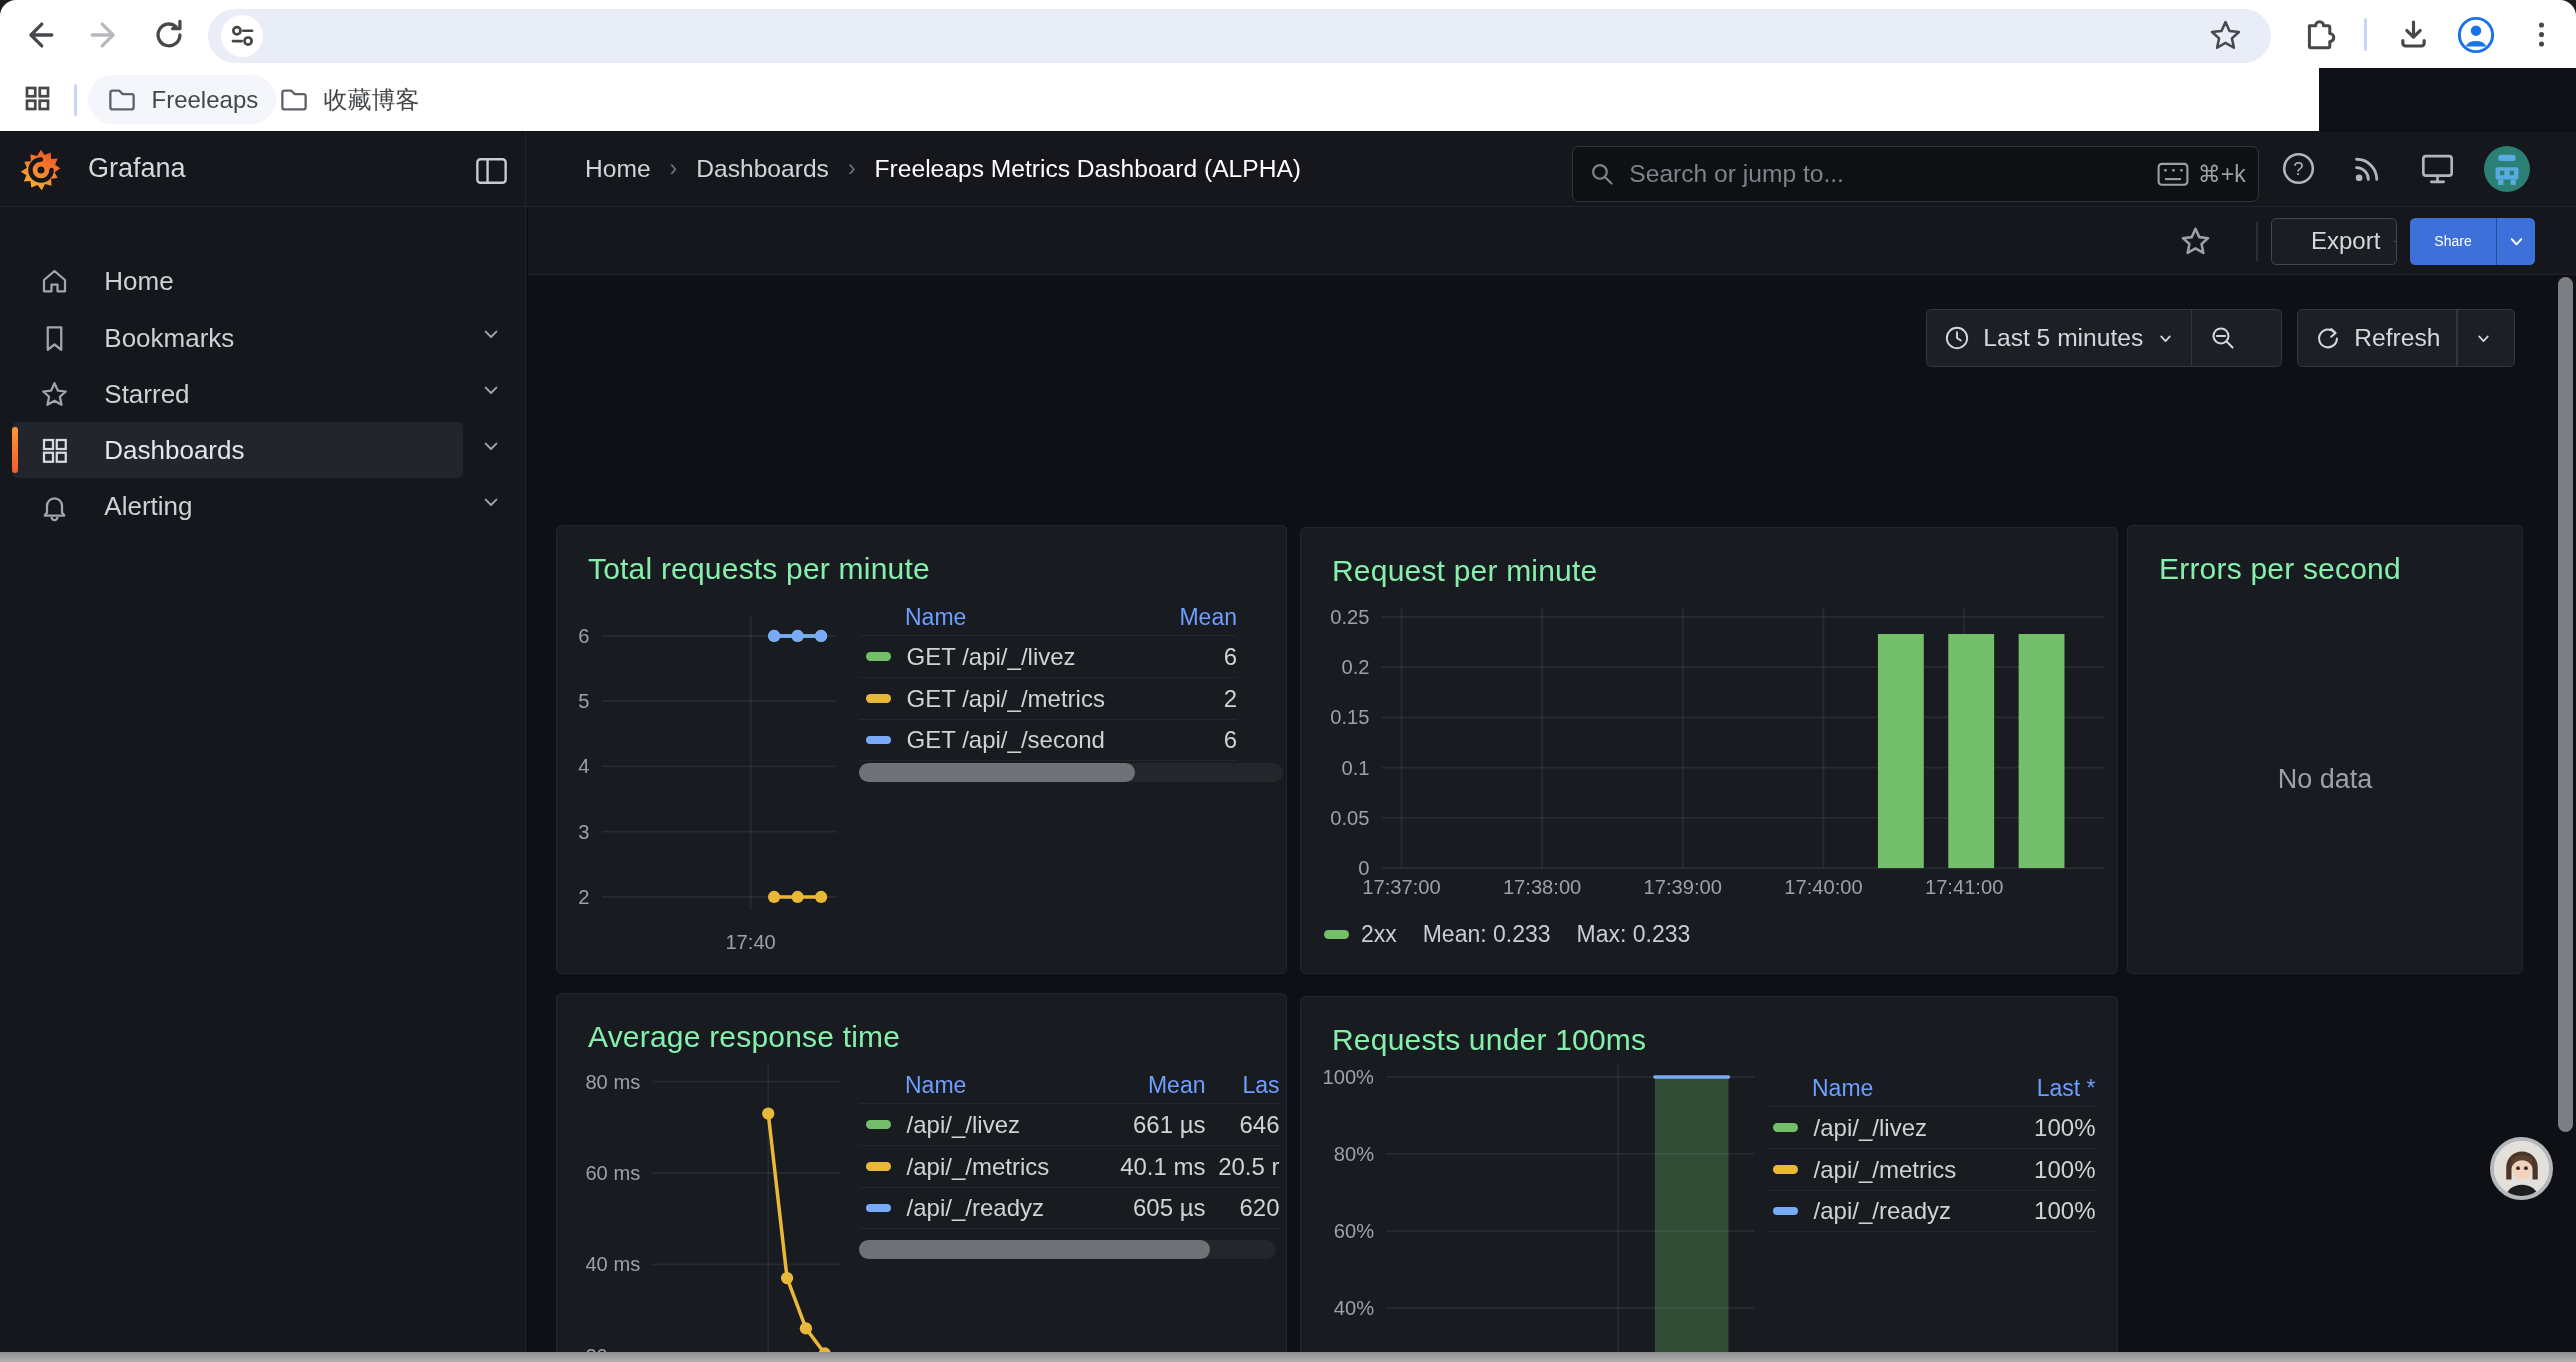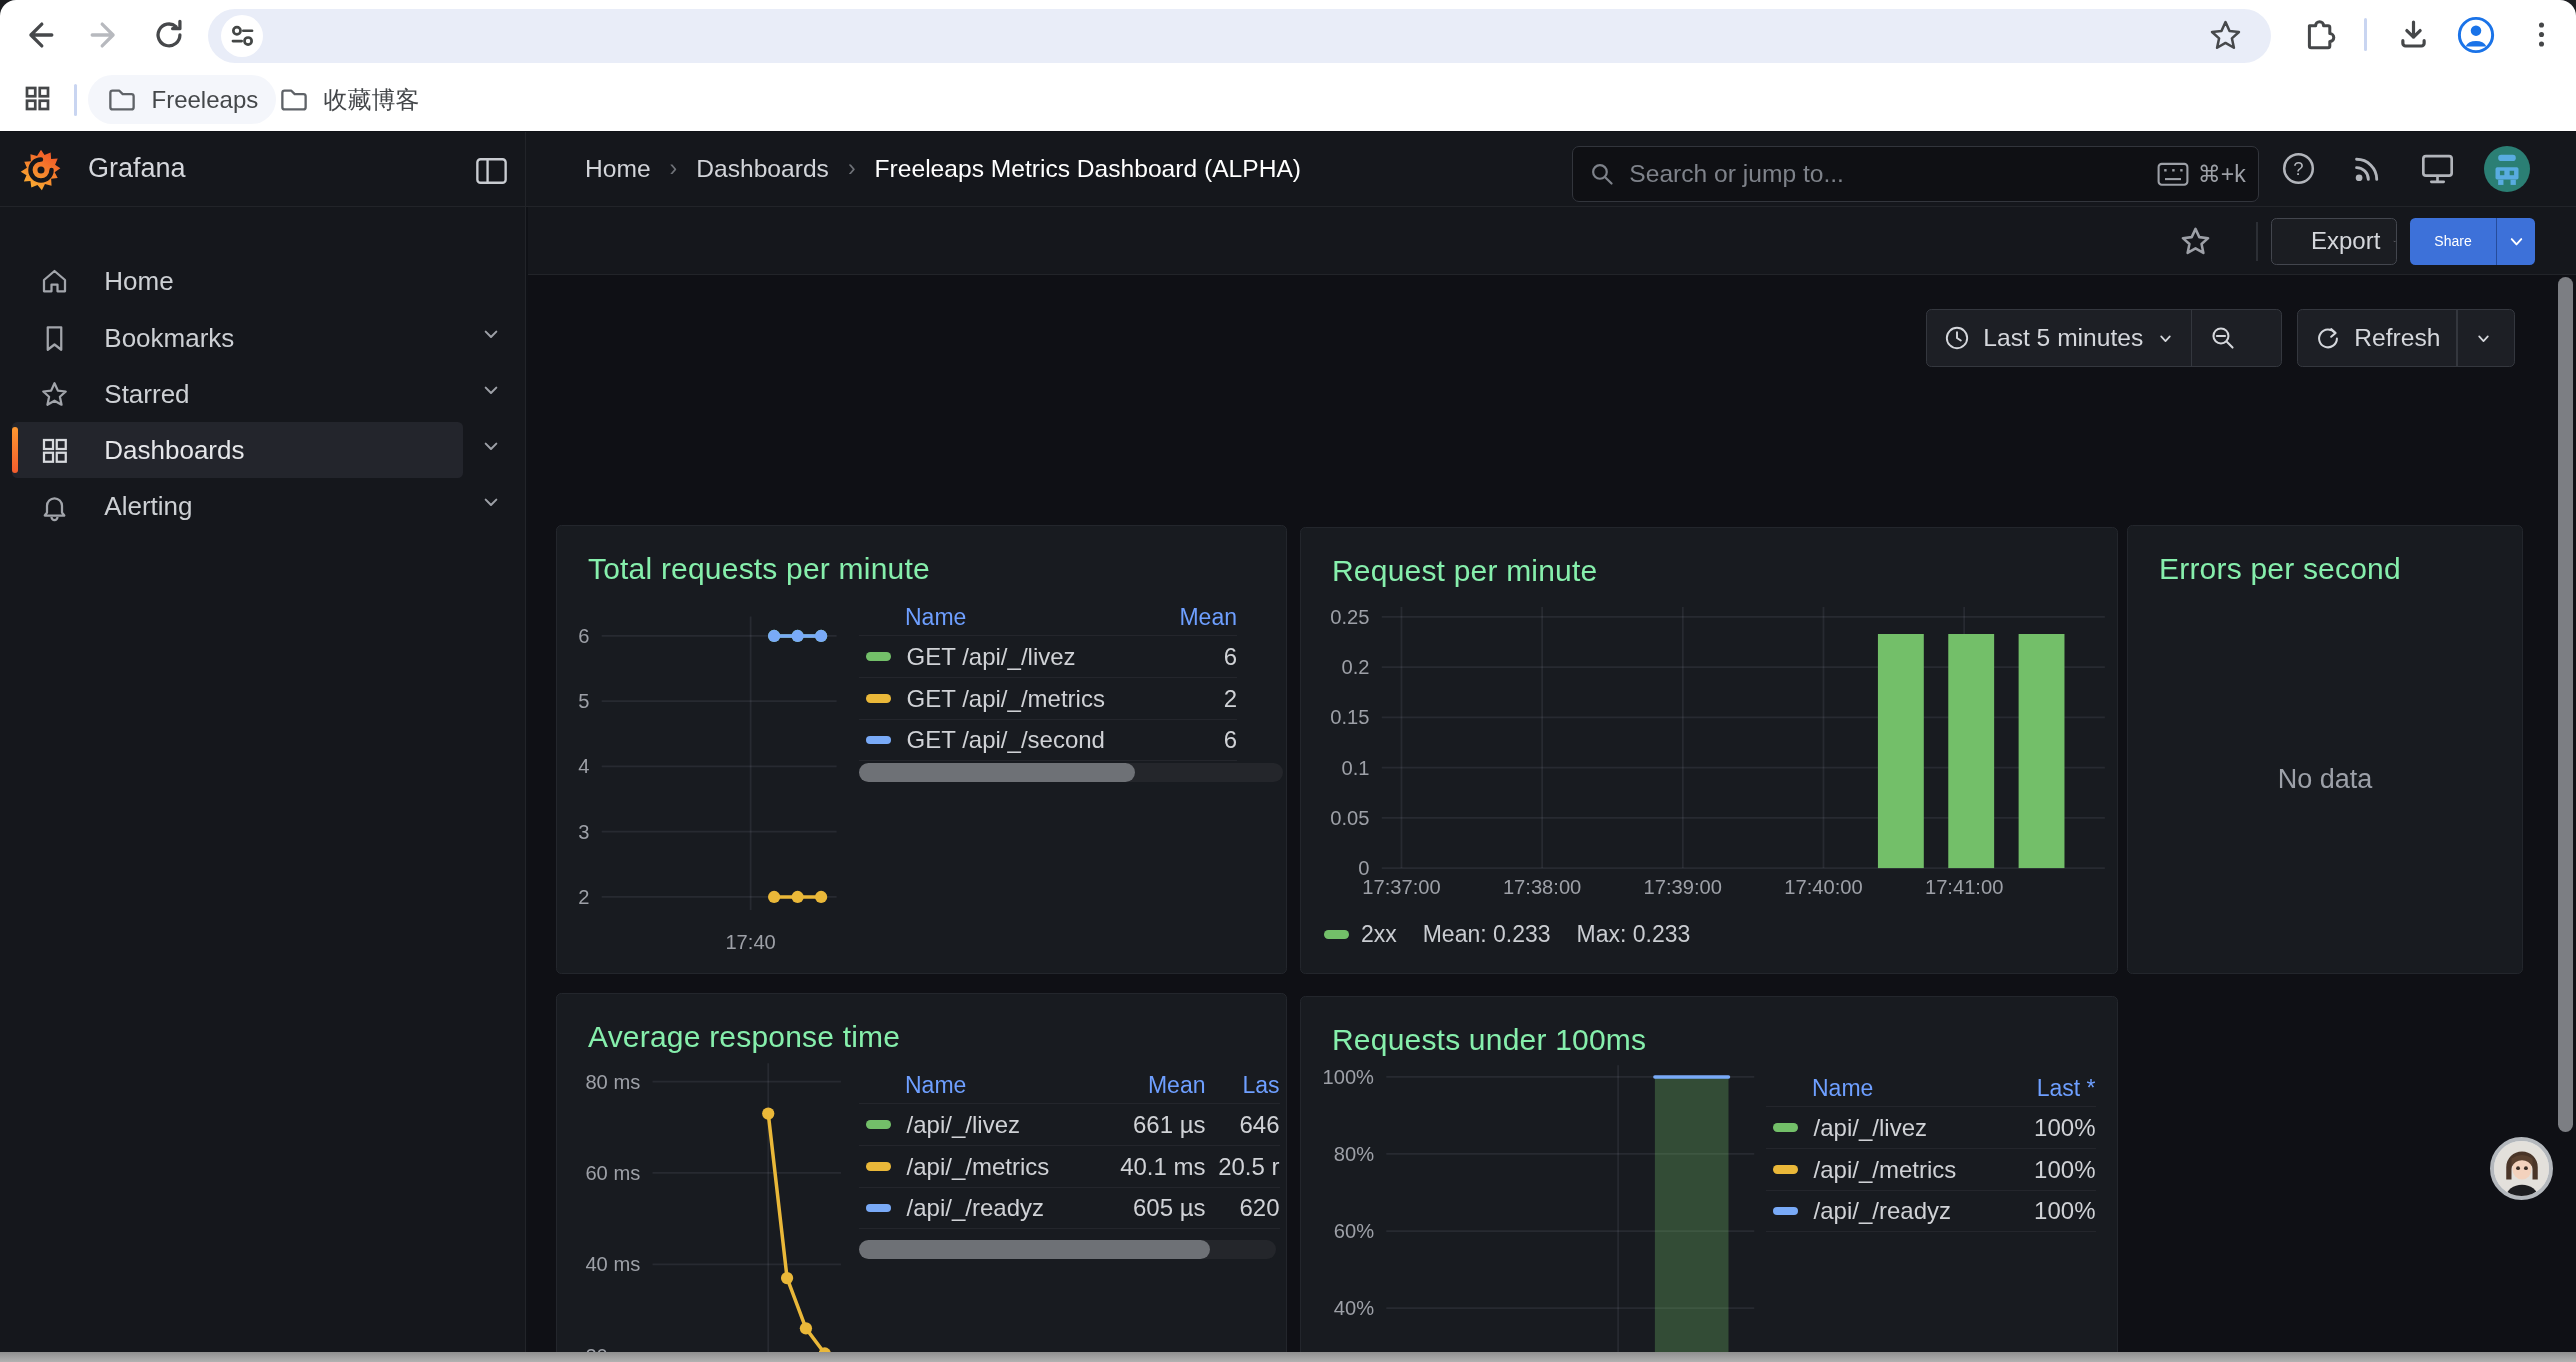--- a/index.html
+++ b/index.html
@@ -7,21 +7,21 @@
   body{font-family:"Liberation Sans", sans-serif;}
   #window{position:relative;width:2576px;height:1363px;overflow:hidden;border-radius:16px 16px 0 0;background:#0f1116;}
 
   
   .toolbar{position:absolute;left:0;top:0;width:2576px;height:68px;background:#ffffff;}
   .tb-icon{position:absolute;top:8px;width:53px;height:53px;display:flex;align-items:center;justify-content:center;border-radius:50%;}
   .omnibox{position:absolute;left:208px;top:8.8px;width:2063px;height:54px;border-radius:27px;background:#e9edf8;display:flex;align-items:center;}
   .tune-wrap{position:absolute;left:13px;top:6.1px;width:42px;height:42px;border-radius:50%;background:#ffffff;display:flex;align-items:center;justify-content:center;}
   .url{position:absolute;left:64px;top:0;height:54px;line-height:54px;font-size:23px;color:#202124;white-space:nowrap;}
   .omni-star{position:absolute;right:24.6px;top:6.1px;width:42px;height:42px;display:flex;align-items:center;justify-content:center;}
-  .bookmarks{position:absolute;left:0;top:68px;width:2576px;height:63px;background:#ffffff;}
+  .bookmarks{position:absolute;left:0;top:68px;width:2319px;height:63px;background:#ffffff;}
   .bm-item{position:absolute;top:7px;height:49px;display:flex;align-items:center;gap:14px;padding:0 17.5px;border-radius:24.6px;color:#44474a;font-size:24px;}
   .bm-sep{position:absolute;left:74px;top:16px;width:2.6px;height:32px;background:#c9d5f1;border-radius:1.8px;}
 
   
   .app{position:absolute;left:0;top:132px;width:2576px;height:1231px;background:#0f1116;}
   .topnav{position:absolute;left:0;top:0;width:2576px;height:75px;background:#15171c;border-bottom:1.8px solid #222429;}
   .sidebar{position:absolute;left:0;top:75px;width:526px;height:1156px;background:#15171c;border-right:1.8px solid #222429;}
   .topnav-left{position:absolute;left:0;top:0;width:526px;height:75px;border-right:1.8px solid #222429;}
   .brand{position:absolute;left:88px;top:0;height:73px;line-height:73px;color:#d5d7dc;font-size:27px;font-weight:500;}
   .crumbs{position:absolute;left:585px;top:0;height:73px;display:flex;align-items:center;gap:19px;font-size:24.6px;}

